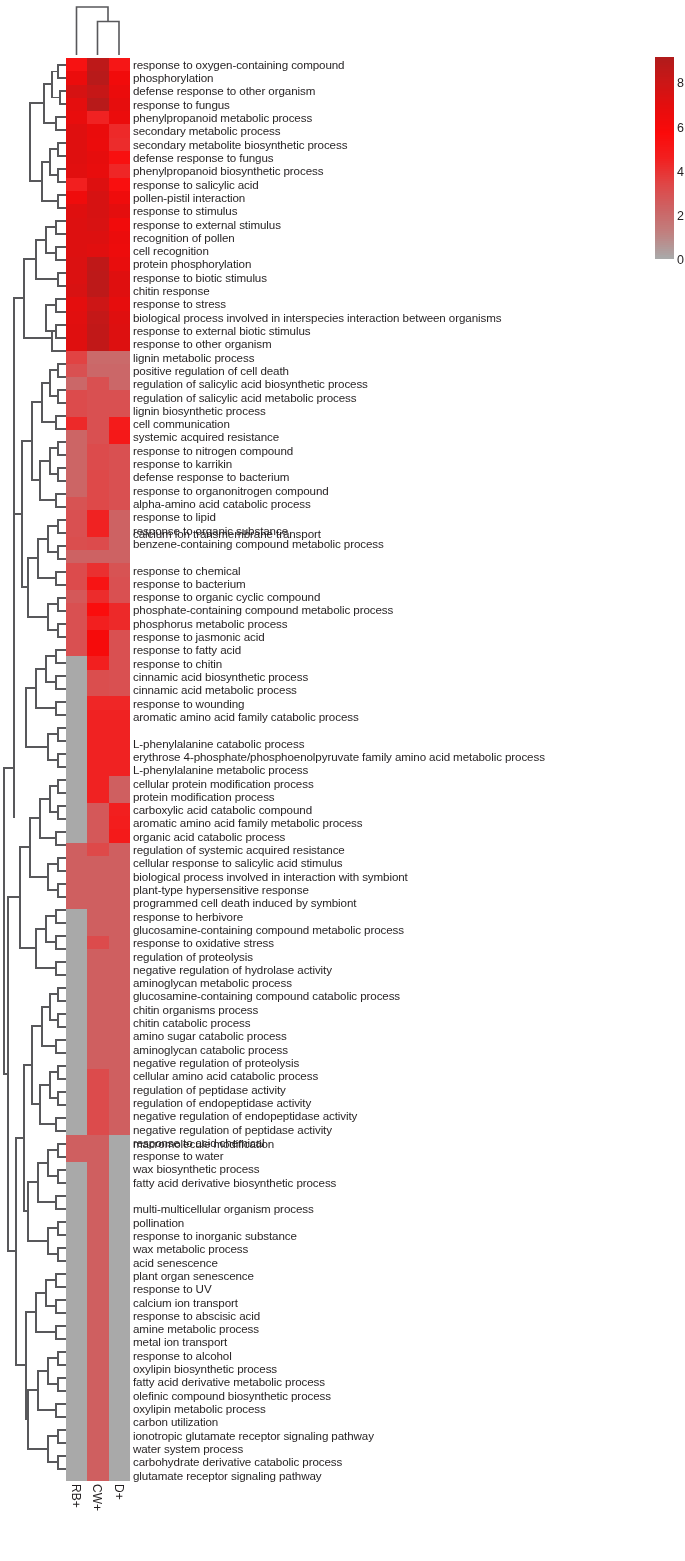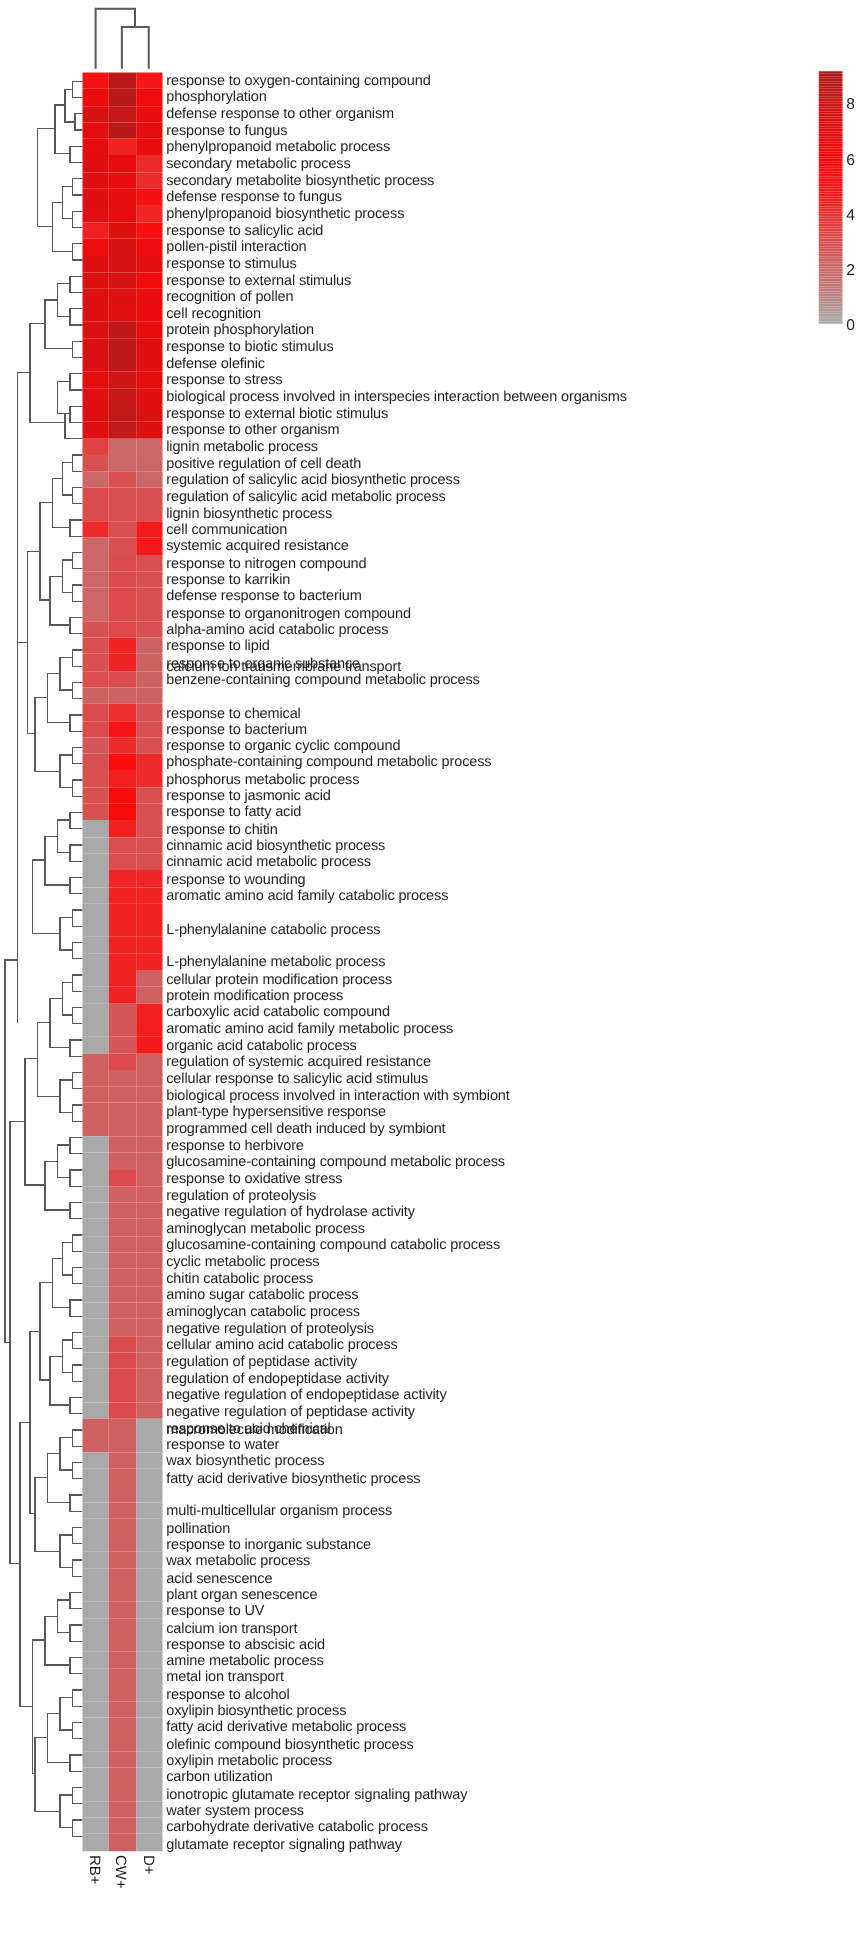--- a/index.html
+++ b/index.html
@@ -733,21 +733,21 @@
       <div class="rlab" style="top: 94.0131px;">defense response to fungus</div>
       <div class="rlab" style="top: 107.321px;">phenylpropanoid biosynthetic process</div>
       <div class="rlab" style="top: 120.63px;">response to salicylic acid</div>
       <div class="rlab" style="top: 133.938px;">pollen-pistil interaction</div>
       <div class="rlab" style="top: 147.247px;">response to stimulus</div>
       <div class="rlab" style="top: 160.555px;">response to external stimulus</div>
       <div class="rlab" style="top: 173.864px;">recognition of pollen</div>
       <div class="rlab" style="top: 187.172px;">cell recognition</div>
       <div class="rlab" style="top: 200.48px;">protein phosphorylation</div>
       <div class="rlab" style="top: 213.789px;">response to biotic stimulus</div>
-      <div class="rlab" style="top: 227.097px;">defense olefinic</div>
+      <div class="rlab" style="top: 227.097px;">chitin response</div>
       <div class="rlab" style="top: 240.406px;">response to stress</div>
       <div class="rlab" style="top: 253.714px;">biological process involved in interspecies interaction between organisms</div>
       <div class="rlab" style="top: 267.022px;">response to external biotic stimulus</div>
       <div class="rlab" style="top: 280.331px;">response to other organism</div>
       <div class="rlab" style="top: 293.639px;">lignin metabolic process</div>
       <div class="rlab" style="top: 306.948px;">positive regulation of cell death</div>
       <div class="rlab" style="top: 320.256px;">regulation of salicylic acid biosynthetic process</div>
       <div class="rlab" style="top: 333.564px;">regulation of salicylic acid metabolic process</div>
       <div class="rlab" style="top: 346.873px;">lignin biosynthetic process</div>
       <div class="rlab" style="top: 360.181px;">cell communication</div>
@@ -767,39 +767,40 @@
       <div class="rlab" style="top: 546.499px;">phosphate-containing compound metabolic process</div>
       <div class="rlab" style="top: 559.807px;">phosphorus metabolic process</div>
       <div class="rlab" style="top: 573.116px;">response to jasmonic acid</div>
       <div class="rlab" style="top: 586.424px;">response to fatty acid</div>
       <div class="rlab" style="top: 599.733px;">response to chitin</div>
       <div class="rlab" style="top: 613.041px;">cinnamic acid biosynthetic process</div>
       <div class="rlab" style="top: 626.35px;">cinnamic acid metabolic process</div>
       <div class="rlab" style="top: 639.658px;">response to wounding</div>
       <div class="rlab" style="top: 652.966px;">aromatic amino acid family catabolic process</div>
       <div class="rlab" style="top: 679.583px;">L-phenylalanine catabolic process</div>
+      <div class="rlab" style="top: 692.892px;">erythrose 4-phosphate/phosphoenolpyruvate family amino acid metabolic process</div>
       <div class="rlab" style="top: 706.2px;">L-phenylalanine metabolic process</div>
       <div class="rlab" style="top: 719.508px;">cellular protein modification process</div>
       <div class="rlab" style="top: 732.817px;">protein modification process</div>
       <div class="rlab" style="top: 746.125px;">carboxylic acid catabolic compound</div>
       <div class="rlab" style="top: 759.434px;">aromatic amino acid family metabolic process</div>
       <div class="rlab" style="top: 772.742px;">organic acid catabolic process</div>
       <div class="rlab" style="top: 786.05px;">regulation of systemic acquired resistance</div>
       <div class="rlab" style="top: 799.359px;">cellular response to salicylic acid stimulus</div>
       <div class="rlab" style="top: 812.667px;">biological process involved in interaction with symbiont</div>
       <div class="rlab" style="top: 825.976px;">plant-type hypersensitive response</div>
       <div class="rlab" style="top: 839.284px;">programmed cell death induced by symbiont</div>
       <div class="rlab" style="top: 852.593px;">response to herbivore</div>
       <div class="rlab" style="top: 865.901px;">glucosamine-containing compound metabolic process</div>
       <div class="rlab" style="top: 879.209px;">response to oxidative stress</div>
       <div class="rlab" style="top: 892.518px;">regulation of proteolysis</div>
       <div class="rlab" style="top: 905.826px;">negative regulation of hydrolase activity</div>
       <div class="rlab" style="top: 919.135px;">aminoglycan metabolic process</div>
       <div class="rlab" style="top: 932.443px;">glucosamine-containing compound catabolic process</div>
-      <div class="rlab" style="top: 945.751px;">cyclic metabolic process</div>
+      <div class="rlab" style="top: 945.751px;">chitin organisms process</div>
       <div class="rlab" style="top: 959.06px;">chitin catabolic process</div>
       <div class="rlab" style="top: 972.368px;">amino sugar catabolic process</div>
       <div class="rlab" style="top: 985.677px;">aminoglycan catabolic process</div>
       <div class="rlab" style="top: 998.985px;">negative regulation of proteolysis</div>
       <div class="rlab" style="top: 1012.29px;">cellular amino acid catabolic process</div>
       <div class="rlab" style="top: 1025.6px;">regulation of peptidase activity</div>
       <div class="rlab" style="top: 1038.91px;">regulation of endopeptidase activity</div>
       <div class="rlab" style="top: 1052.22px;">negative regulation of endopeptidase activity</div>
       <div class="rlab" style="top: 1065.53px;">negative regulation of peptidase activity</div>
       <div class="rlab" style="top: 1078.84px;">response to acid chemical</div>

